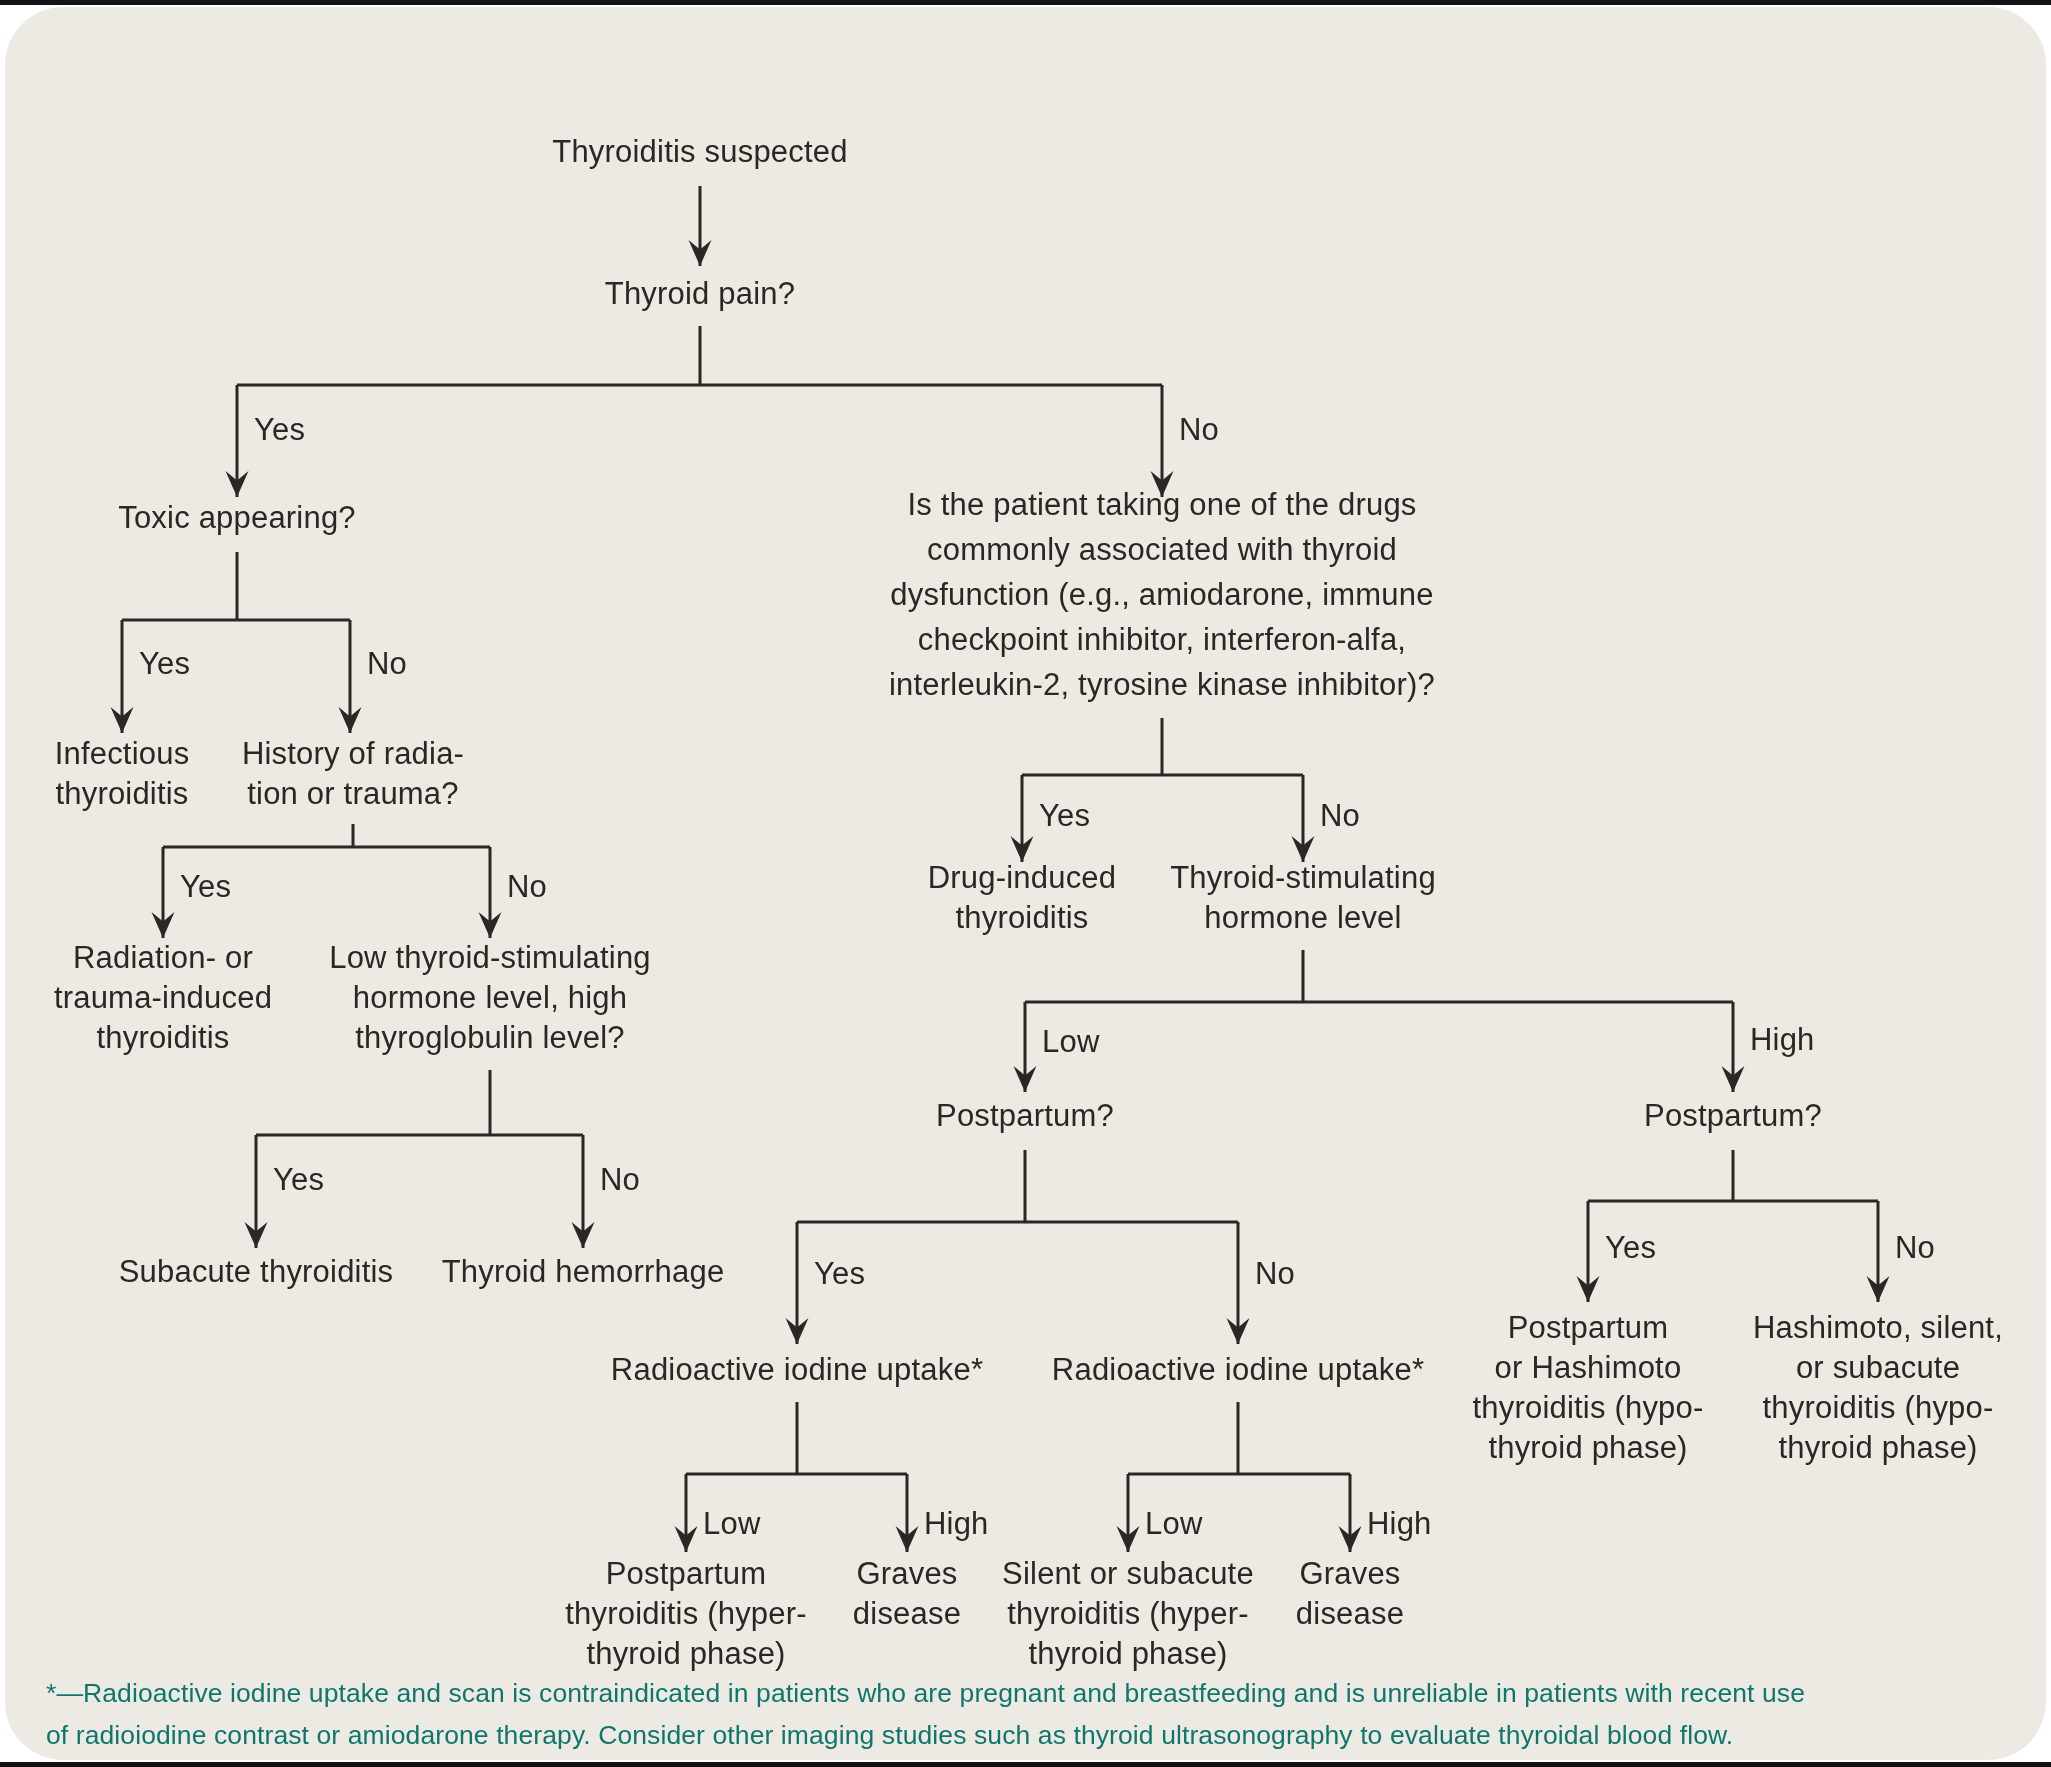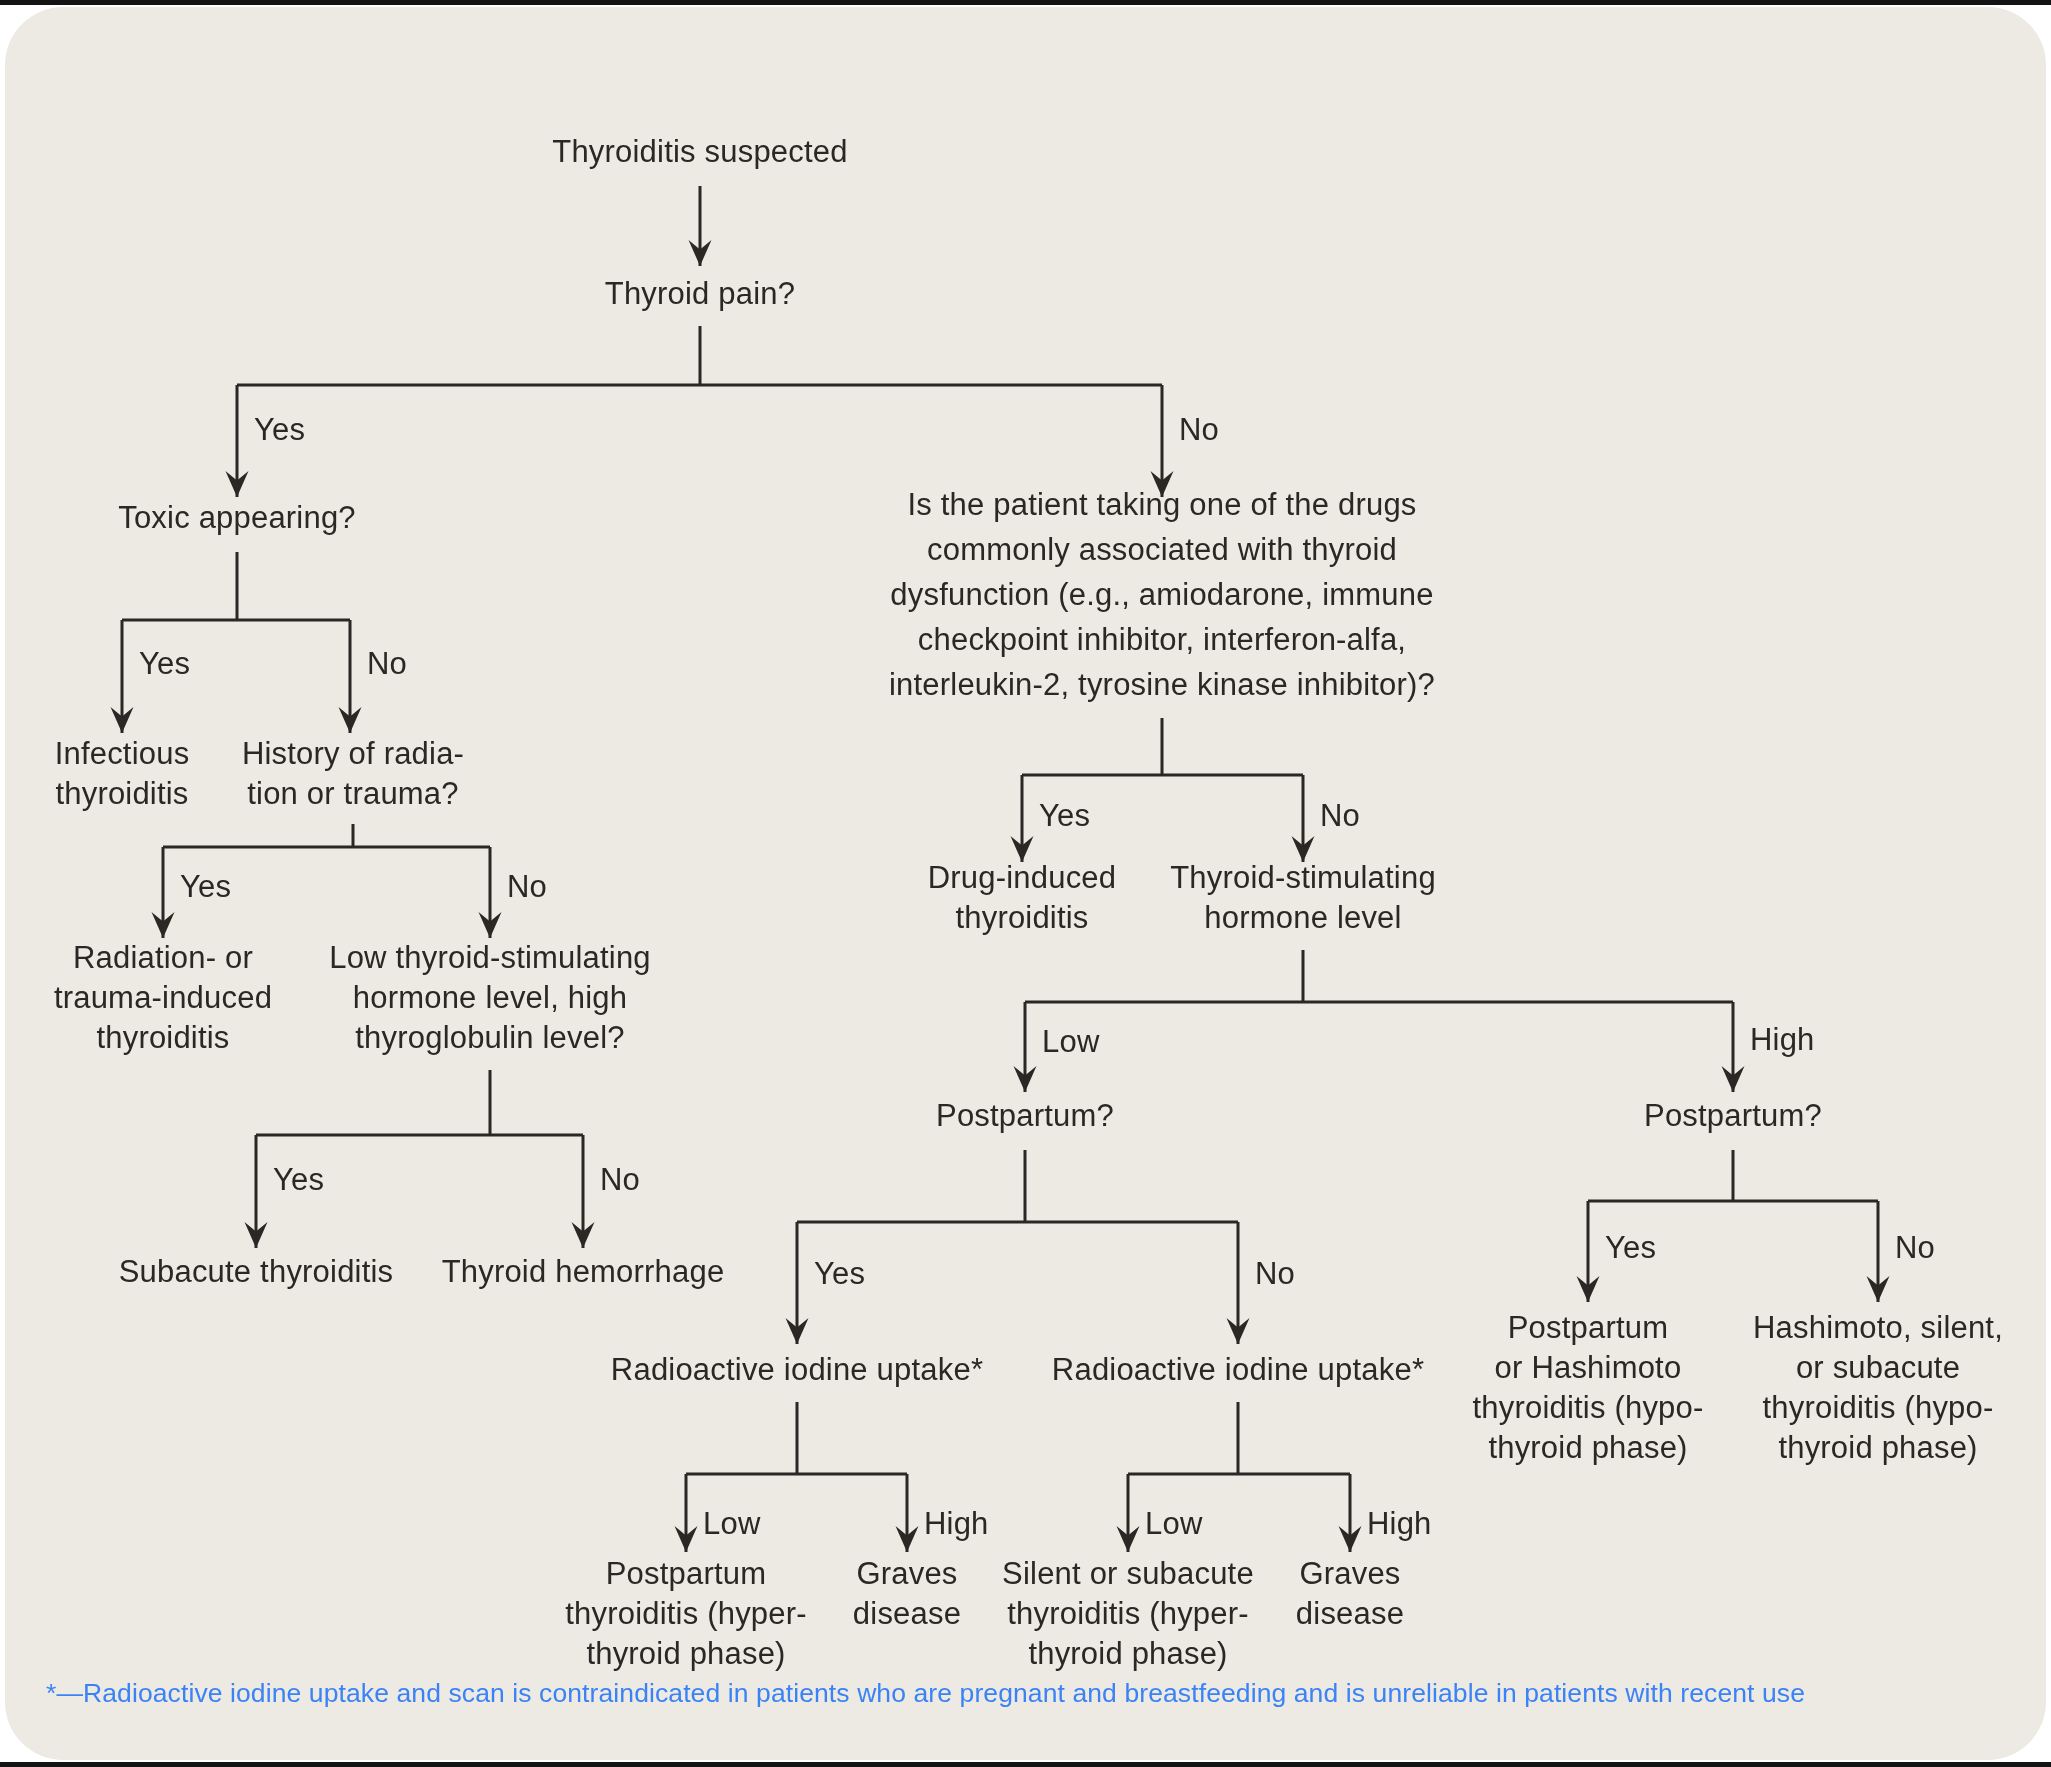--- a/index.html
+++ b/index.html
@@ -20,21 +20,21 @@
   .node{
     font-family:"Liberation Sans","DejaVu Sans",sans-serif;
     font-size:31px;fill:#2b2724;text-anchor:middle;letter-spacing:0.2px;
   }
   .branch-label{
     font-family:"Liberation Sans","DejaVu Sans",sans-serif;
     font-size:31px;fill:#2b2724;text-anchor:start;letter-spacing:0.2px;
   }
   .footnote{
     position:absolute;left:46px;top:1672px;width:1964px;
-    font-size:26.5px;line-height:42px;color:#3b82f6;letter-spacing:0.1px;
+    font-size:26.5px;line-height:42px;color:#0f766e;letter-spacing:0.1px;
   }
   .footnote-line{white-space:nowrap;}
 </style>
 </head>
 <body>
 
 <div class="rule rule-top"></div>
 <div class="card"></div>
 
 <svg class="flowchart" width="2051" height="1767" viewBox="0 0 2051 1767" xmlns="http://www.w3.org/2000/svg">
@@ -123,15 +123,16 @@
     <text class="node"><tspan x="686" y="1584">Postpartum</tspan><tspan x="686" y="1624">thyroiditis (hyper-</tspan><tspan x="686" y="1664">thyroid phase)</tspan></text>
     <text class="node"><tspan x="907" y="1584">Graves</tspan><tspan x="907" y="1624">disease</tspan></text>
     <text class="node"><tspan x="1128" y="1584">Silent or subacute</tspan><tspan x="1128" y="1624">thyroiditis (hyper-</tspan><tspan x="1128" y="1664">thyroid phase)</tspan></text>
     <text class="node"><tspan x="1350" y="1584">Graves</tspan><tspan x="1350" y="1624">disease</tspan></text>
     <text class="node"><tspan x="1588" y="1338">Postpartum</tspan><tspan x="1588" y="1378">or Hashimoto</tspan><tspan x="1588" y="1418">thyroiditis (hypo-</tspan><tspan x="1588" y="1458">thyroid phase)</tspan></text>
     <text class="node"><tspan x="1878" y="1338">Hashimoto, silent,</tspan><tspan x="1878" y="1378">or subacute</tspan><tspan x="1878" y="1418">thyroiditis (hypo-</tspan><tspan x="1878" y="1458">thyroid phase)</tspan></text>
   </svg>
 
 <div class="footnote">
   <div class="footnote-line">*—Radioactive iodine uptake and scan is contraindicated in patients who are pregnant and breastfeeding and is unreliable in patients with recent use</div>
+  <div class="footnote-line">of radioiodine contrast or amiodarone therapy. Consider other imaging studies such as thyroid ultrasonography to evaluate thyroidal blood flow.</div>
 </div>
 
 <div class="rule rule-bottom"></div>
 
 </body></html>

